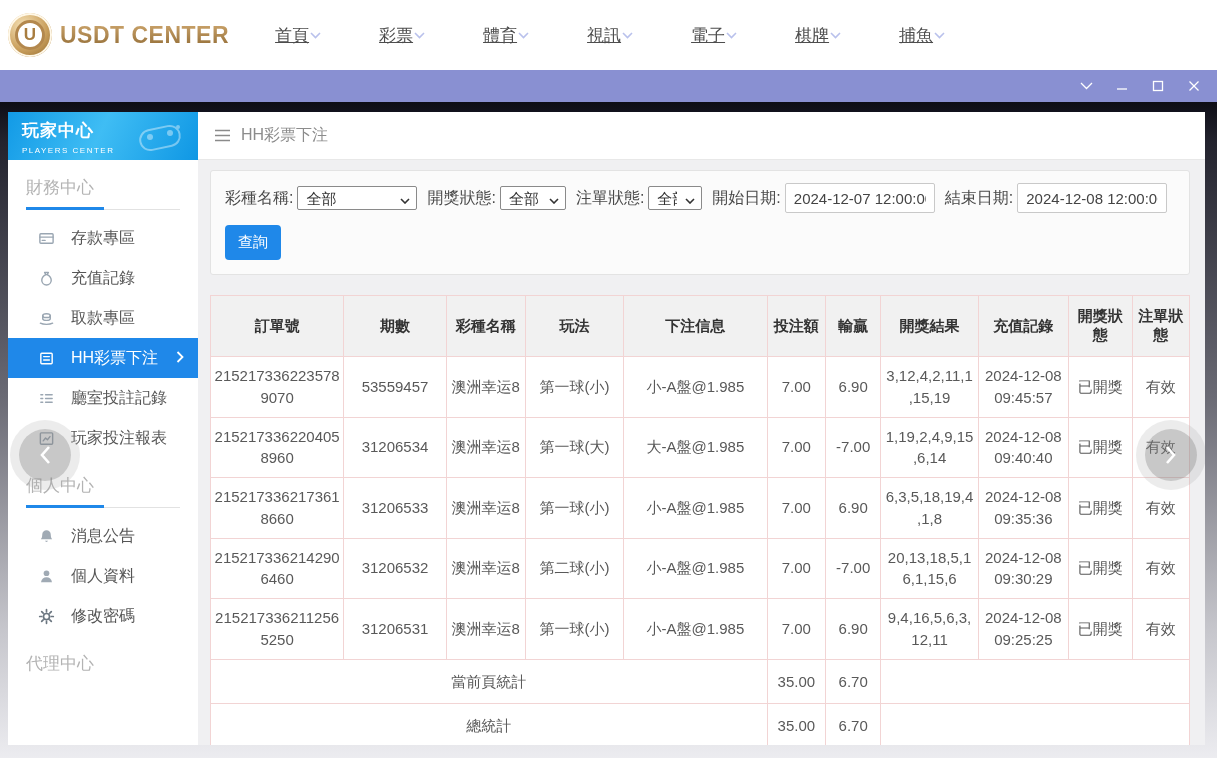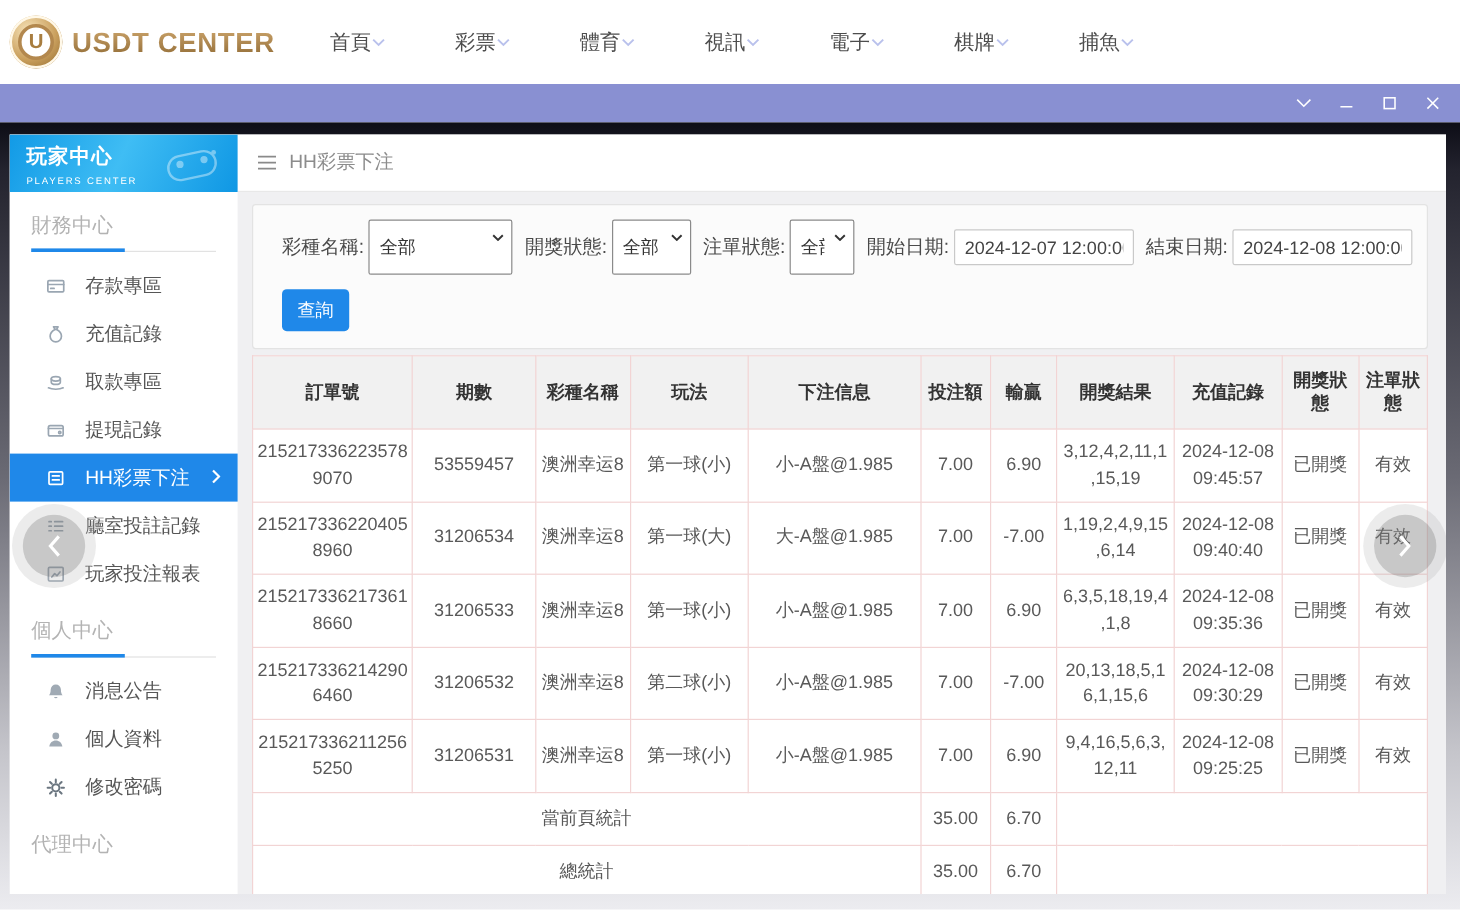--- a/index.html
+++ b/index.html
@@ -7,21 +7,21 @@
   body { font-family:"Liberation Sans","DejaVu Sans",sans-serif; background:#fff; }
   .desktop { position:relative; width:1217px; height:758px; overflow:hidden; }
 
   
   .navbar { position:absolute; top:0; left:0; width:100%; height:70px; background:#fff; display:flex; align-items:center; }
   .logo { display:flex; align-items:center; gap:8px; margin-left:8px; cursor:pointer; }
   .logo-coin { width:44px; height:44px; border-radius:50%; background:radial-gradient(circle at 35% 30%, #f7e3b8, #caa05e 55%, #8a6227); display:flex; align-items:center; justify-content:center; box-shadow:inset 0 0 0 2px #fff8e8; }
   .logo-coin-inner { width:30px; height:30px; border-radius:50%; background:#fff; border:3px solid #b3884e; display:flex; align-items:center; justify-content:center; font-weight:bold; font-size:17px; color:#a87d3f; }
   .logo-text { font-size:23px; font-weight:bold; letter-spacing:.5px; background:linear-gradient(180deg,#cfa76e,#8f6a34); -webkit-background-clip:text; background-clip:text; color:transparent; }
   .nav-menu { display:flex; margin-left:46px; }
-  .nav-item { display:flex; align-items:center; gap:1px; width:104px; color:#4d4d4d; font-size:17px; cursor:pointer; }
+  .nav-item { display:flex; align-items:center; gap:1px; width:104px; color:#4d4d4d; font-size:17px; cursor:pointer;text-decoration:underline; }
   .nav-item svg { flex:none; }
 
   
   .titlebar { position:absolute; top:70px; left:0; width:100%; height:32px; background:#8990d2; display:flex; align-items:center; justify-content:flex-end; gap:10px; padding-right:10px; }
   .tb-btn { width:26px; height:24px; display:flex; align-items:center; justify-content:center; cursor:pointer; }
 
   
   .frame { position:absolute; top:102px; left:0; right:0; bottom:0; background:linear-gradient(180deg,#0d0d16 0%,#23232e 6%,#6a6a74 45%,#c5c5cb 80%,#ececf0 100%); }
   .window { position:absolute; left:8px; top:10px; right:12px; bottom:13px; background:#f0f0f2; display:flex; overflow:hidden; }
 
@@ -43,25 +43,25 @@
   .si.fillgray { fill:#a0aab4; stroke:none; }
   .sb-item.active .si { stroke:#fff; }
 
   
   .content { flex:1; min-width:0; display:flex; flex-direction:column; }
   .breadcrumb-bar { height:48px; background:#fff; border-bottom:1px solid #e8e8e8; display:flex; align-items:center; gap:10px; padding:0 16px; flex:none; }
   .bc-title { font-size:16px; color:#8c8c8c; }
   .work { flex:1; padding:10px 15px 0 12px; overflow:hidden; }
 
   .card { background:#fbfbfb; border:1px solid #e3e3e3; border-radius:3px; }
-  .filter-card { padding:12px 24px 14px; margin-bottom:5px; }
+  .filter-card { padding:12px 14px 14px; margin-bottom:20px; }
   .filter-row { display:flex; align-items:center; flex-wrap:nowrap; }
   .f-label { font-size:16px; color:#4a4a4a; margin-right:4px; white-space:nowrap; }
   .sel-wrap { position:relative; margin-right:10px; }
-  .sel-wrap select { appearance:none; -webkit-appearance:none; border:1px solid #8a8a8a; border-radius:2px; background:#fff; font-size:15px; color:#333; height:46px; padding:0 24px 0 8px; font-family:inherit; }
+  .sel-wrap select { appearance:none; -webkit-appearance:none; border:1px solid #8a8a8a; border-radius:2px; background:#fff; font-size:15px; color:#333; height:24px; padding:0 24px 0 8px; font-family:inherit; }
   .sel-wrap svg { position:absolute; right:7px; top:12px; pointer-events:none; }
   .sel-lottery select { width:120px; }
   .sel-draw select { width:66px; }
   .sel-order select { width:54px; }
   .date-input { width:150px; height:30px; border:1px solid #c9c9c9; border-radius:2px; font-size:15px; color:#444; padding:0 8px; margin-right:10px; font-family:inherit; background:#fff; }
   .btn-search { margin-top:12px; background:#1f88e9; color:#fff; border:none; border-radius:4px; font-size:15px; padding:8px 13px; cursor:pointer; font-family:inherit; }
 
   
   table.bets { width:100%; border-collapse:collapse; table-layout:fixed; background:#fff; margin-bottom:13px; }
   table.bets th, table.bets td { border:1px solid #f2d4d4; text-align:center; word-wrap:break-word; }
@@ -189,28 +189,20 @@
               </svg>
             <span>充值記錄</span>
           </li>
           <li class="sb-item">
             <svg class="si" width="17" height="17" viewBox="0 0 18 18">
                 <ellipse cx="9" cy="6" rx="4" ry="2"></ellipse>
                 <path d="M5 6v3c0 1.1 1.8 2 4 2s4-.9 4-2V6"></path>
                 <path d="M2.5 14c3 1.6 10 1.6 13 0"></path>
               </svg>
             <span>取款專區</span>
-          </li>
-          <li class="sb-item">
-            <svg class="si" width="17" height="17" viewBox="0 0 18 18">
-                <rect x="2.5" y="5" width="13" height="9" rx="1.5"></rect>
-                <path d="M2.5 7.5h13"></path>
-                <circle cx="12.5" cy="11" r="1"></circle>
-              </svg>
-            <span>提現記錄</span>
           </li>
           <li class="sb-item active">
             <svg class="si" width="17" height="17" viewBox="0 0 18 18">
                 <rect x="3" y="3.5" width="12" height="11" rx="1"></rect>
                 <path d="M6 7h6M6 10.5h6"></path>
               </svg>
             <span>HH彩票下注</span>
             <svg class="arrow" width="8" height="12" viewBox="0 0 8 12">
                 <polyline points="1.5,1 6.5,6 1.5,11" fill="none" stroke="#fff" stroke-width="1.8"></polyline>
               </svg>

